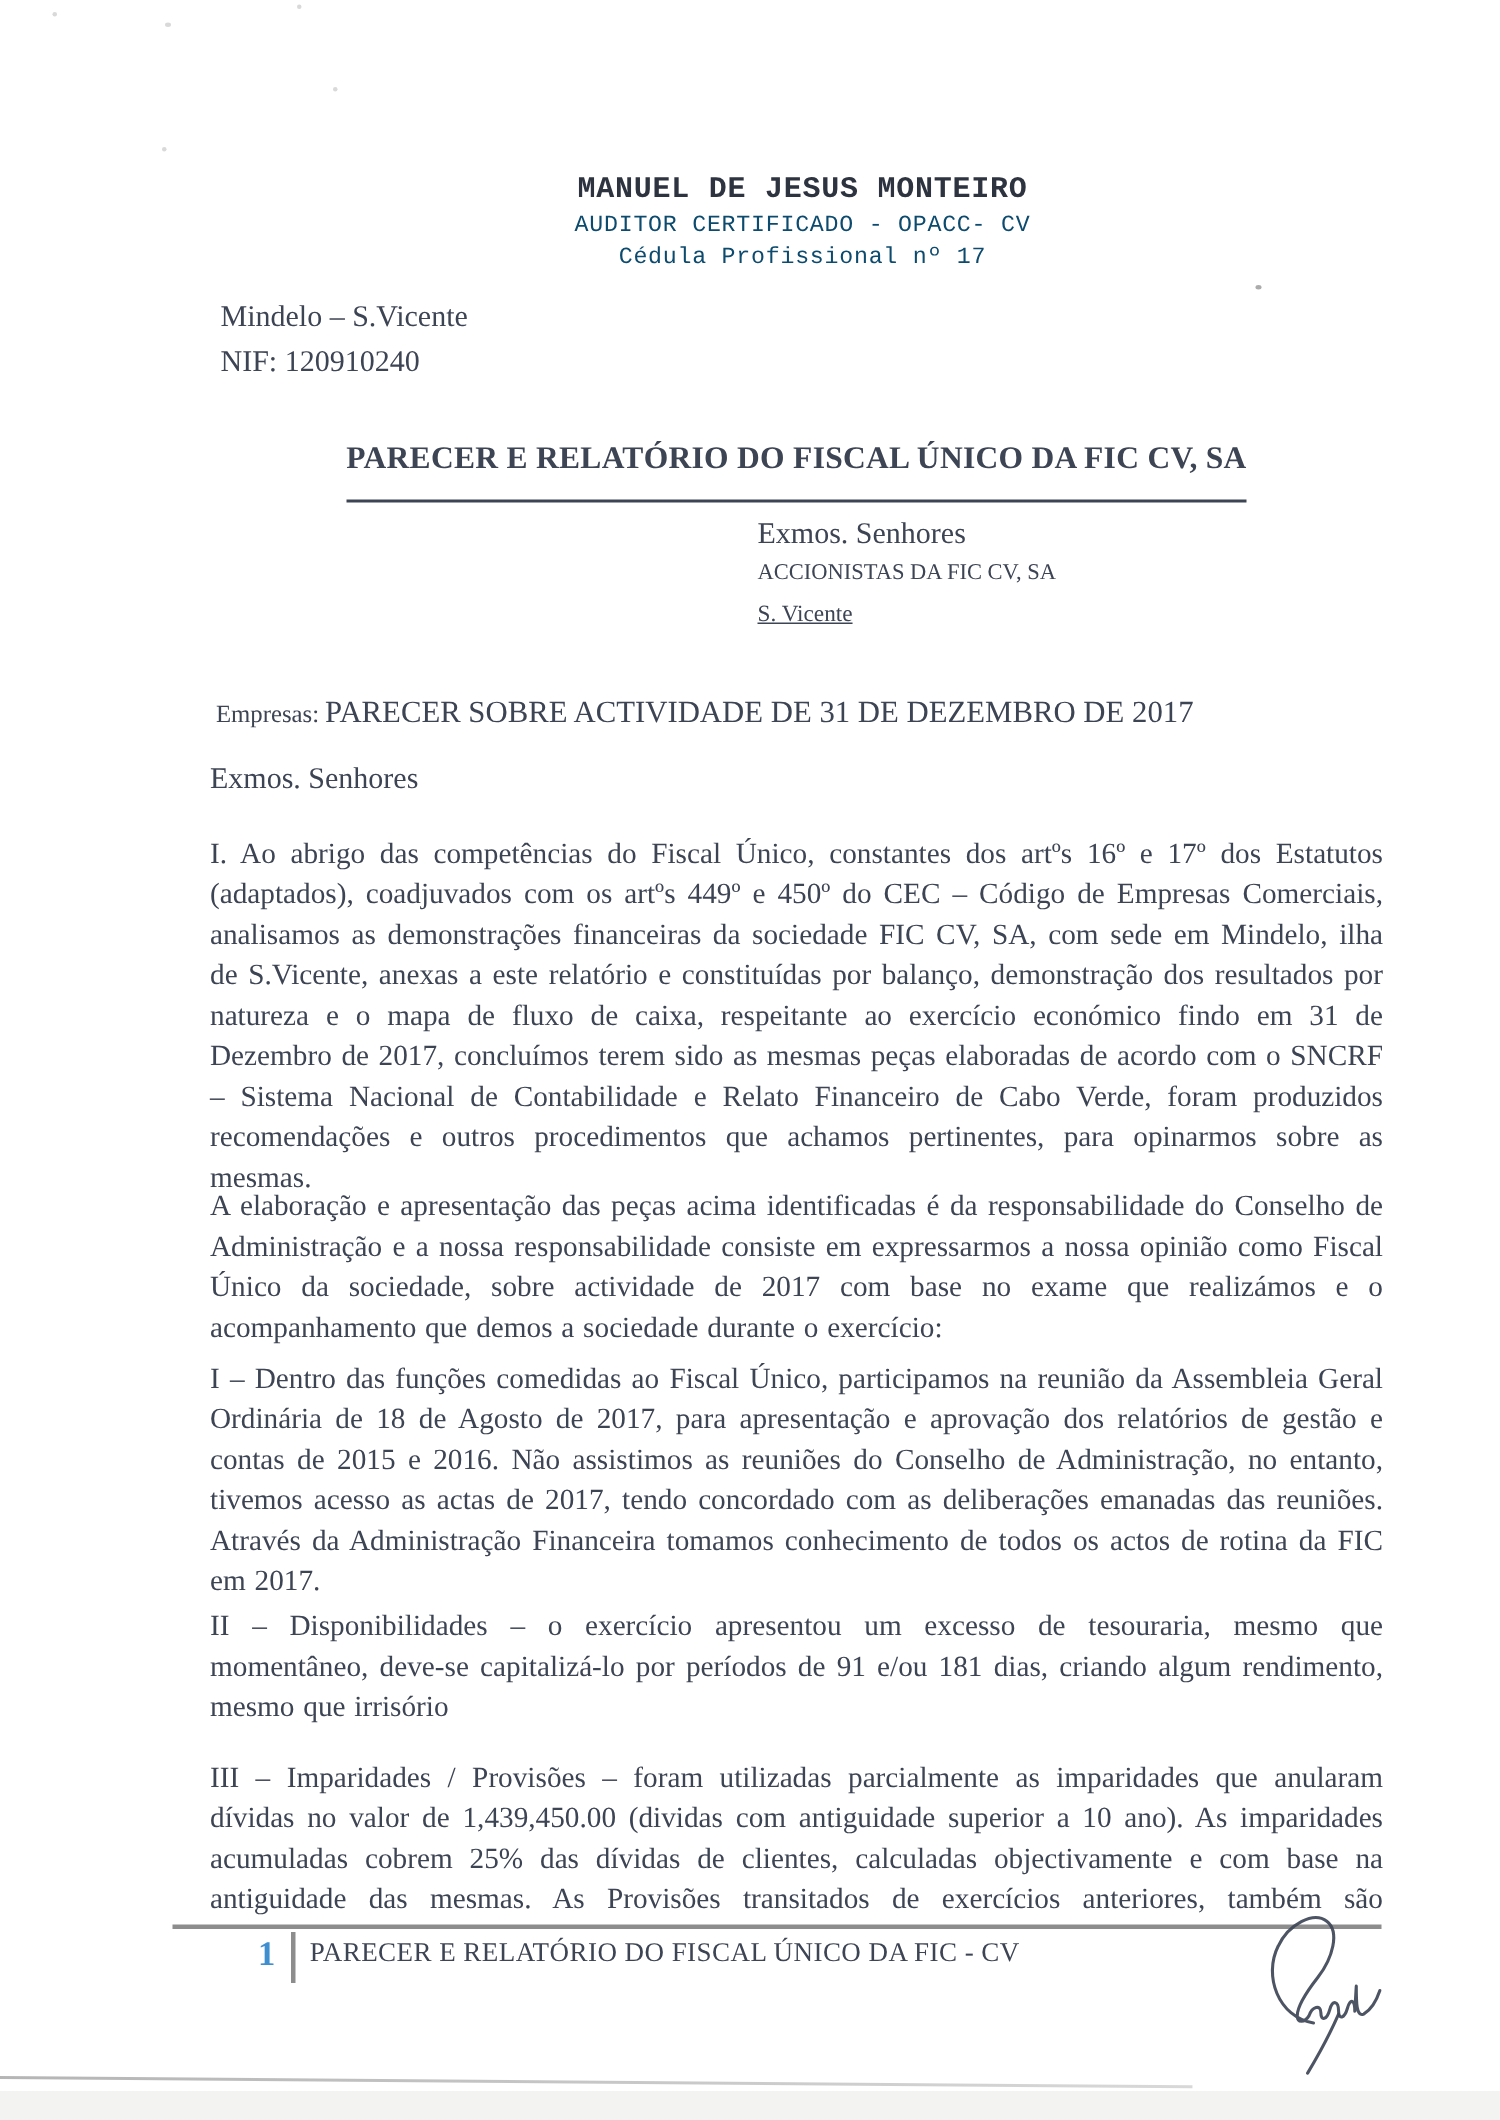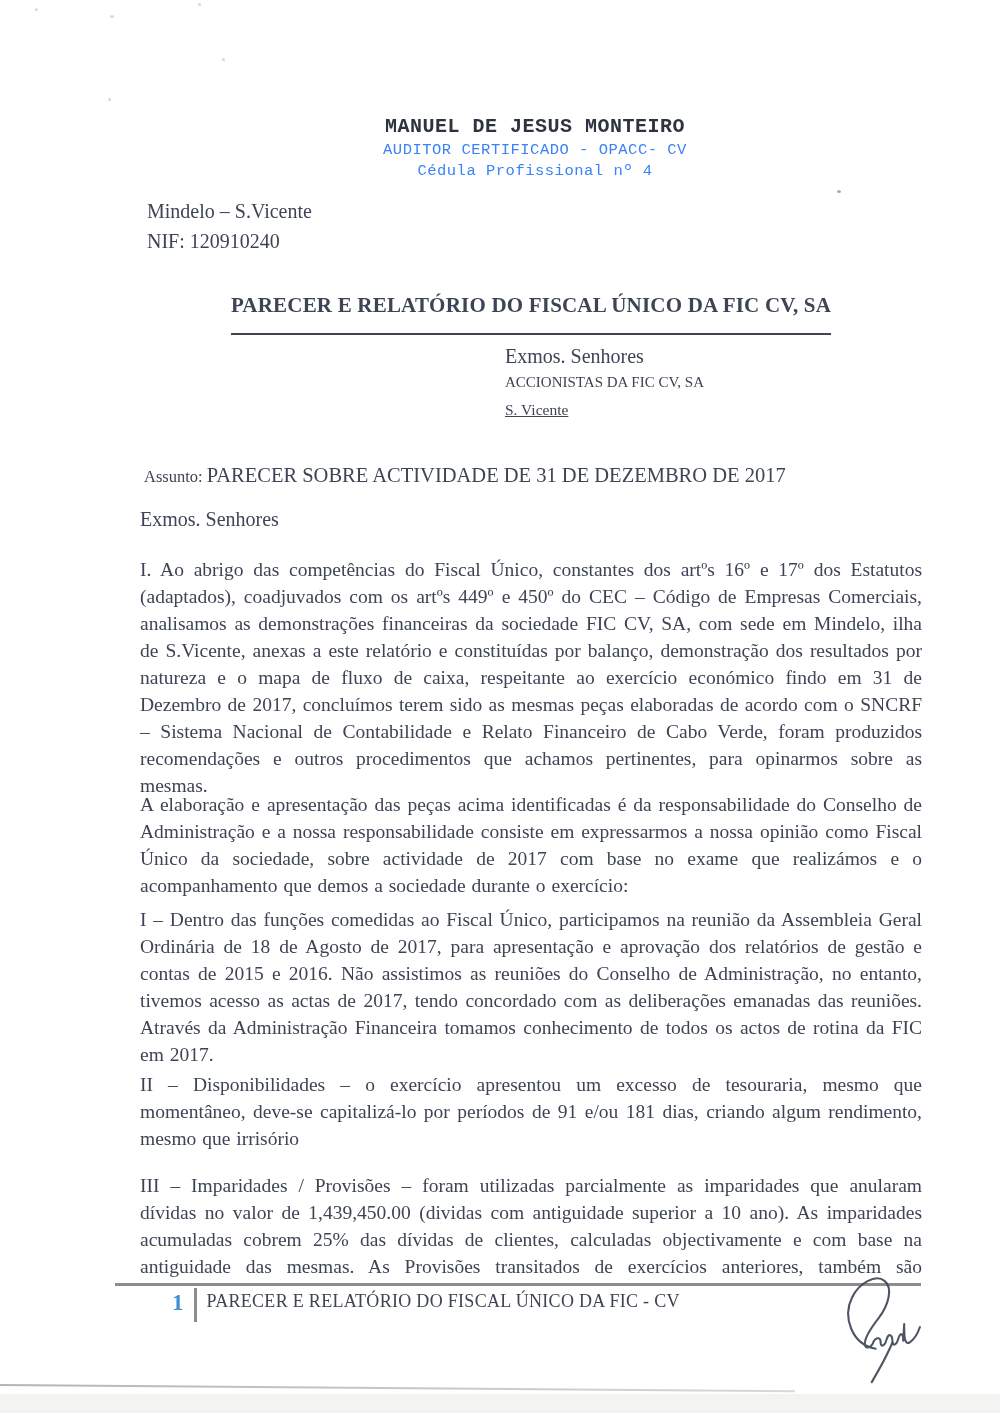--- a/index.html
+++ b/index.html
@@ -15,21 +15,21 @@
 
   
   .letterhead { position:absolute; top:115px; left:70px; width:930px; text-align:center; }
   .lh-name {
     font-family:"Liberation Mono", monospace;
     font-weight:bold; font-size:20px; letter-spacing:0.5px;
     color:#2e3340;
   }
   .lh-sub {
     font-family:"Liberation Mono", monospace;
-    font-size:15.5px; color:#3b82f6; letter-spacing:0.5px; margin-top:3px;
+    font-size:15.5px; color:#0c4a6e; letter-spacing:0.5px; margin-top:3px;
   }
 
   
   .sender { position:absolute; top:196px; left:147px; font-size:20px; line-height:30px; }
 
   
   .title-wrap { position:absolute; top:293px; left:140px; width:782px; text-align:center; }
   .doc-title {
     font-weight:bold; font-size:21px; letter-spacing:0.2px;
     border-bottom:2.5px solid #3d4454; padding-bottom:16px;
@@ -87,40 +87,40 @@
   .s6 { left:837px; top:190px; width:4px; height:3px; background:#ababab; }
 </style>
 </head>
 <body>
 
 <div class="page">
 
   <div class="letterhead">
     <div class="lh-name">MANUEL DE JESUS MONTEIRO</div>
     <div class="lh-sub">AUDITOR CERTIFICADO - OPACC- CV</div>
-    <div class="lh-sub">Cédula Profissional nº 4</div>
+    <div class="lh-sub">Cédula Profissional nº 17</div>
   </div>
 
   <div class="sender">
     <div>Mindelo – S.Vicente</div>
     <div>NIF: 120910240</div>
   </div>
 
   <div class="title-wrap">
     <span class="doc-title">PARECER E RELATÓRIO DO FISCAL ÚNICO DA FIC CV, SA</span>
   </div>
 
   <div class="recipient">
     <div>Exmos. Senhores</div>
     <div class="recipient-name">ACCIONISTAS DA FIC CV, SA</div>
     <div class="recipient-place">S. Vicente</div>
   </div>
 
   <div class="subject">
-    <span class="subject-label">Assunto:</span>
+    <span class="subject-label">Empresas:</span>
     <span class="subject-text">PARECER SOBRE ACTIVIDADE DE 31 DE DEZEMBRO DE 2017</span>
   </div>
 
   <div class="greeting">Exmos. Senhores</div>
 
   <p class="body-p p1">I. Ao abrigo das competências do Fiscal Único, constantes dos artºs 16º e 17º dos Estatutos (adaptados), coadjuvados com os artºs 449º e 450º do CEC – Código de Empresas Comerciais, analisamos as demonstrações financeiras da sociedade FIC CV, SA, com sede em Mindelo, ilha de S.Vicente, anexas a este relatório e constituídas por balanço, demonstração dos resultados por natureza e o mapa de fluxo de caixa, respeitante ao exercício económico findo em 31 de Dezembro de 2017, concluímos terem sido as mesmas peças elaboradas de acordo com o SNCRF – Sistema Nacional de Contabilidade e Relato Financeiro de Cabo Verde, foram produzidos recomendações e outros procedimentos que achamos pertinentes, para opinarmos sobre as mesmas.</p>
   <p class="body-p p2">A elaboração e apresentação das peças acima identificadas é da responsabilidade do Conselho de Administração e a nossa responsabilidade consiste em expressarmos a nossa opinião como Fiscal Único da sociedade, sobre actividade de 2017 com base no exame que realizámos e o acompanhamento que demos a sociedade durante o exercício:</p>
   <p class="body-p p3">I – Dentro das funções comedidas ao Fiscal Único, participamos na reunião da Assembleia Geral Ordinária de 18 de Agosto de 2017, para apresentação e aprovação dos relatórios de gestão e contas de 2015 e 2016. Não assistimos as reuniões do Conselho de Administração, no entanto, tivemos acesso as actas de 2017, tendo concordado com as deliberações emanadas das reuniões. Através da Administração Financeira tomamos conhecimento de todos os actos de rotina da FIC em 2017.</p>
   <p class="body-p p4">II – Disponibilidades – o exercício apresentou um excesso de tesouraria, mesmo que momentâneo, deve-se capitalizá-lo por períodos de 91 e/ou 181 dias, criando algum rendimento, mesmo que irrisório</p>
   <p class="body-p p5 justify-last">III – Imparidades / Provisões – foram utilizadas parcialmente as imparidades que anularam dívidas no valor de 1,439,450.00 (dividas com antiguidade superior a 10 ano). As imparidades acumuladas cobrem 25% das dívidas de clientes, calculadas objectivamente e com base na antiguidade das mesmas. As Provisões transitados de exercícios anteriores, também são</p>

